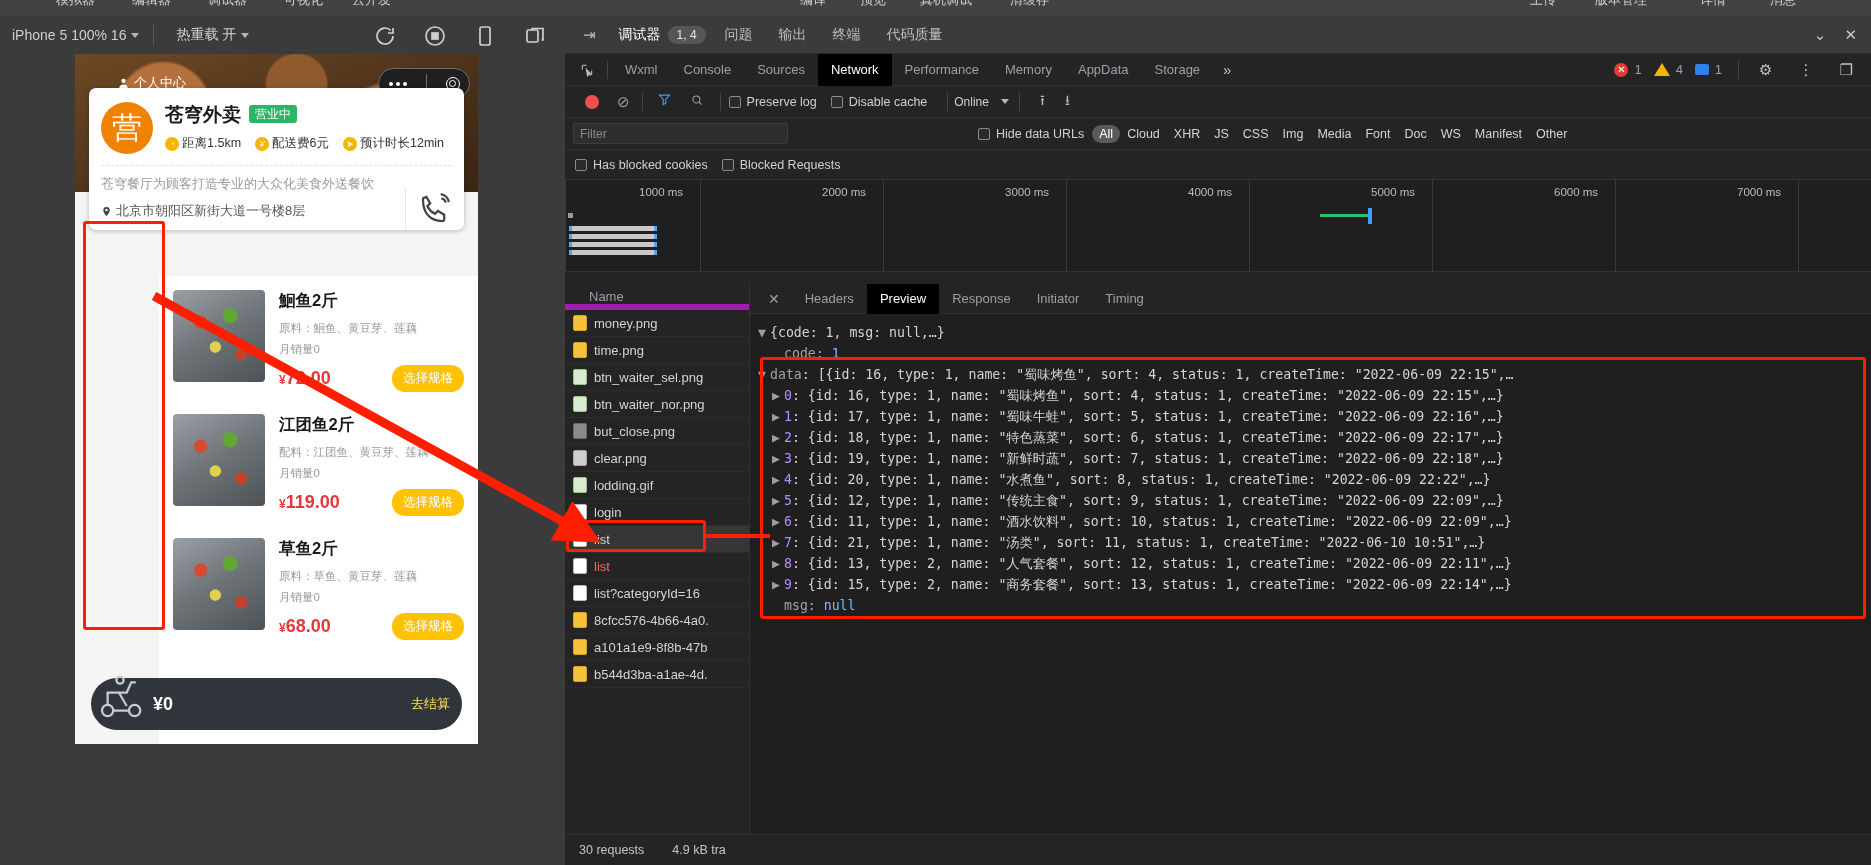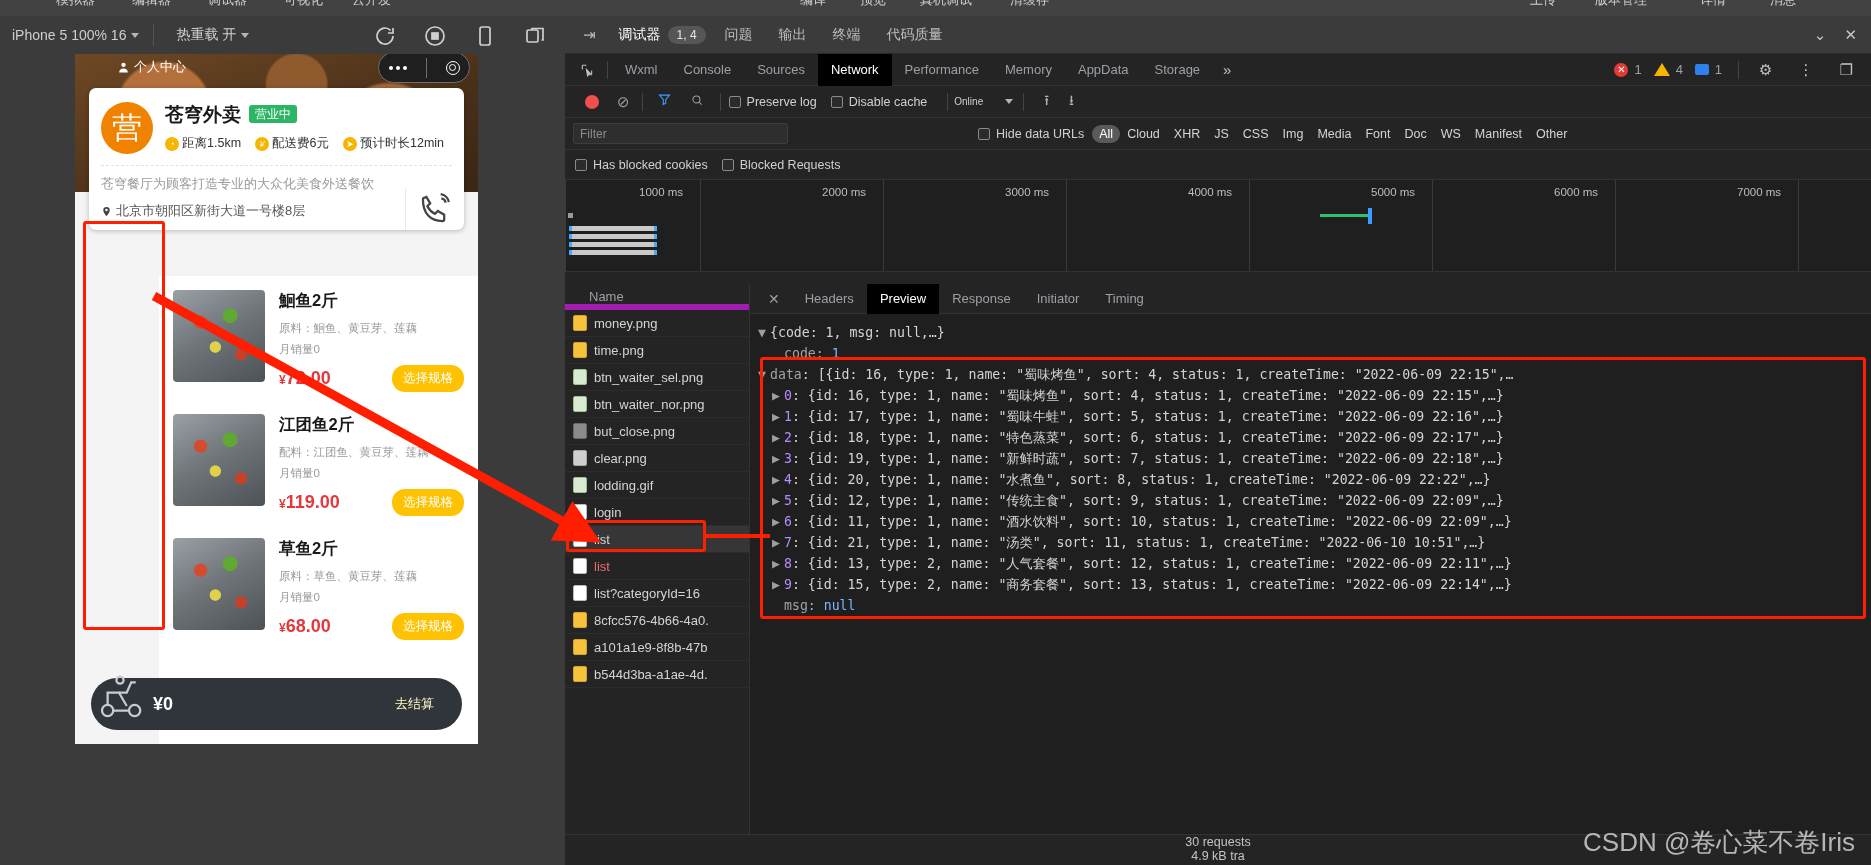--- a/index.html
+++ b/index.html
@@ -52,21 +52,21 @@
   .phone-hero {
     position: absolute; left:0; top:0; width: 403px; height: 138px;
     background:
       radial-gradient(circle at 22% 40%, #b4703c 0 14%, transparent 15%),
       radial-gradient(circle at 55% 22%, #8e5a2e 0 12%, transparent 13%),
       radial-gradient(circle at 78% 60%, #a6683a 0 16%, transparent 17%),
       radial-gradient(circle at 38% 78%, #7d4f27 0 13%, transparent 14%),
       linear-gradient(160deg,#6e4824,#4a3019 60%,#3a2614);
   }
   .hero-topbar {
-    position:absolute; left:0; top:0; width:403px; height:26px;
+    position:absolute; left:0; top:16px; width:403px; height:26px;
     display:flex; align-items:center; color:#fff; font-size:13px;
   }
   .hero-topbar .tb-person { margin-left: 42px; display:flex; align-items:center; gap:4px;}
   .capsule {
     position:absolute; right:8px; top:-2px; width:92px; height:31px;
     border:1px solid #6d6d6d; border-radius:16px; background:#1f1f1f;
     display:flex; align-items:center; justify-content:space-around;
   }
   .capsule .dots { display:flex; gap:3px; }
   .capsule .dots i { width:4px; height:4px; border-radius:50%; background:#fff; display:block; }
@@ -151,21 +151,21 @@
     padding:5px 11px; cursor:pointer;
   }
 
   
   .cart-bar {
     position:absolute; left:16px; bottom:14px; width:371px; height:52px;
     background:#30353c; border-radius:26px; display:flex; align-items:center;
   }
   .cart-icon { width:54px;height:54px;margin-left:2px;margin-top:-14px;color:#c7ccd2; }
   .cart-total { color:#fff; font-size:18px; font-weight:bold; margin-left:6px; }
-  .cart-go { margin-left:auto; margin-right:28px; color:#fef9c3; font-size:13px;text-align:right; }
+  .cart-go { margin-left:auto; margin-right:12px; color:#fde047; font-size:13px;text-align:right; }
 
   
   .dt {
     position:absolute; left:565px; top:16px; width:1306px; height:849px;
     background:#242424; color:#d4d4d4;
   }
   .dt-row { display:flex; align-items:center; }
   .dt-head {
     height:38px; background:#3b3b3b; padding-left:8px;
     border-bottom:1px solid #2a2a2a;
@@ -202,21 +202,21 @@
   .ic-info { width:14px;height:11px;background:#2f80ed;border-radius:2px;display:inline-block; }
 
   .dt-ctrls { height:32px; background:#242424; border-bottom:1px solid #333; padding-left:10px; }
   .rec-dot { width:14px;height:14px;border-radius:50%;background:#f05050; margin:0 10px; cursor:pointer;}
   .clr-ic { color:#9aa0a6; font-size:15px; margin:0 8px; cursor:pointer; }
   .funnel { color:#3b9eff; margin:0 10px; cursor:pointer; }
   .srch { color:#9aa0a6; margin:0 8px; cursor:pointer; }
   .cbx { width:12px;height:12px;border:1px solid #8a8a8a;border-radius:2px;
     display:inline-block; background:#2b2b2b; cursor:pointer; }
   .lbl { font-size:12.5px; color:#d0d0d0; margin-left:6px; margin-right:14px; white-space:nowrap;}
-  .sel-box { font-size:10px; color:#d0d0d0; display:flex; align-items:center; gap:22px; cursor:pointer;}
+  .sel-box { font-size:12px; color:#d0d0d0; display:flex; align-items:center; gap:12px; cursor:pointer;}
   .arrow-ic { color:#b5b5b5; font-size:14px; margin:0 10px; cursor:pointer; }
 
   .dt-filter { height:32px; background:#242424; border-bottom:1px solid #333; padding-left:8px; }
   .filter-in {
     width:215px;height:21px;background:#2e2e2e;border:1px solid #3d3d3d;border-radius:2px;
     color:#cfcfcf;font-size:12px;padding:0 6px; outline:none;
     font-family:"Liberation Sans", sans-serif;
   }
   .filter-in::placeholder { color:#8b8b8b; }
   .ftype { font-size:12.5px; color:#d4d4d4; padding:2px 7px; border-radius:9px; cursor:pointer; white-space:nowrap;}
@@ -273,21 +273,21 @@
   }
   .json .ln { height:21px; }
   .tri { color:#9aa0a6; display:inline-block; width:12px; }
   .k-blue { color:#a3a3a3;text-align:center; }
   .k-purple { color:#b78cff; }
   .v-blue { color:#79b8ff; }
 
   .dt-status {
     position:absolute; left:0; right:0; bottom:0; height:31px;
     background:#242424; border-top:1px solid #333;
-    display:flex; align-items:center; font-size:12.5px; color:#c4c4c4;flex-direction:column;
+    display:flex; align-items:center; font-size:12.5px; color:#c4c4c4;
   }
   .dt-status .it { padding-left:14px; padding-right:14px; }
 
   
   .ov-box { position:absolute; border:3px solid #ff1e00; border-radius:3px; pointer-events:none; }
   .ov-arrow { position:absolute; pointer-events:none; }
   .wm { position:absolute; right:16px; bottom:5px; font-size:26px; color:#cfcfcf;
     opacity:.85; font-family:"Liberation Sans", sans-serif; }
 </style>
 </head>
@@ -734,14 +734,13 @@
         <path d="M0,0 L5,2.5 L0,5 z" fill="#ff1e00"></path>
       </marker>
     </defs>
     <path d="M4,6 L432,242" stroke="#ff1e00" stroke-width="9" fill="none" marker-end="url(#ah)"></path>
   </svg>
 
   <svg class="ov-arrow" style="left:700px; top:500px; width:80px; height:60px;" viewBox="0 0 80 60">
     <path d="M4,36 L70,36" stroke="#ff1e00" stroke-width="4" fill="none"></path>
   </svg>
 
-  <div class="wm">CSDN @卷心菜不卷Iris</div>
 </div>
 
 </body></html>

